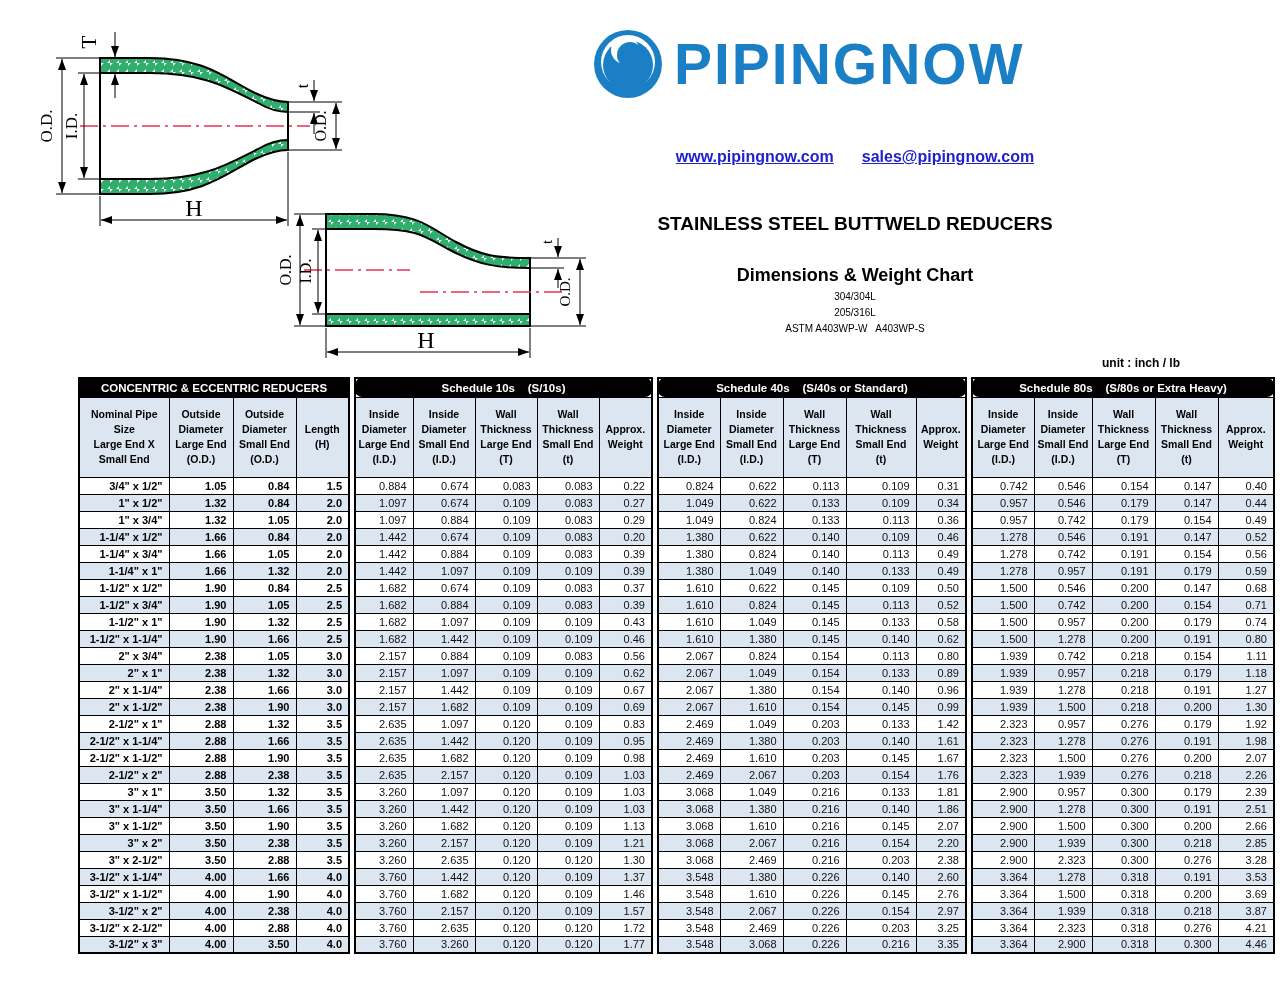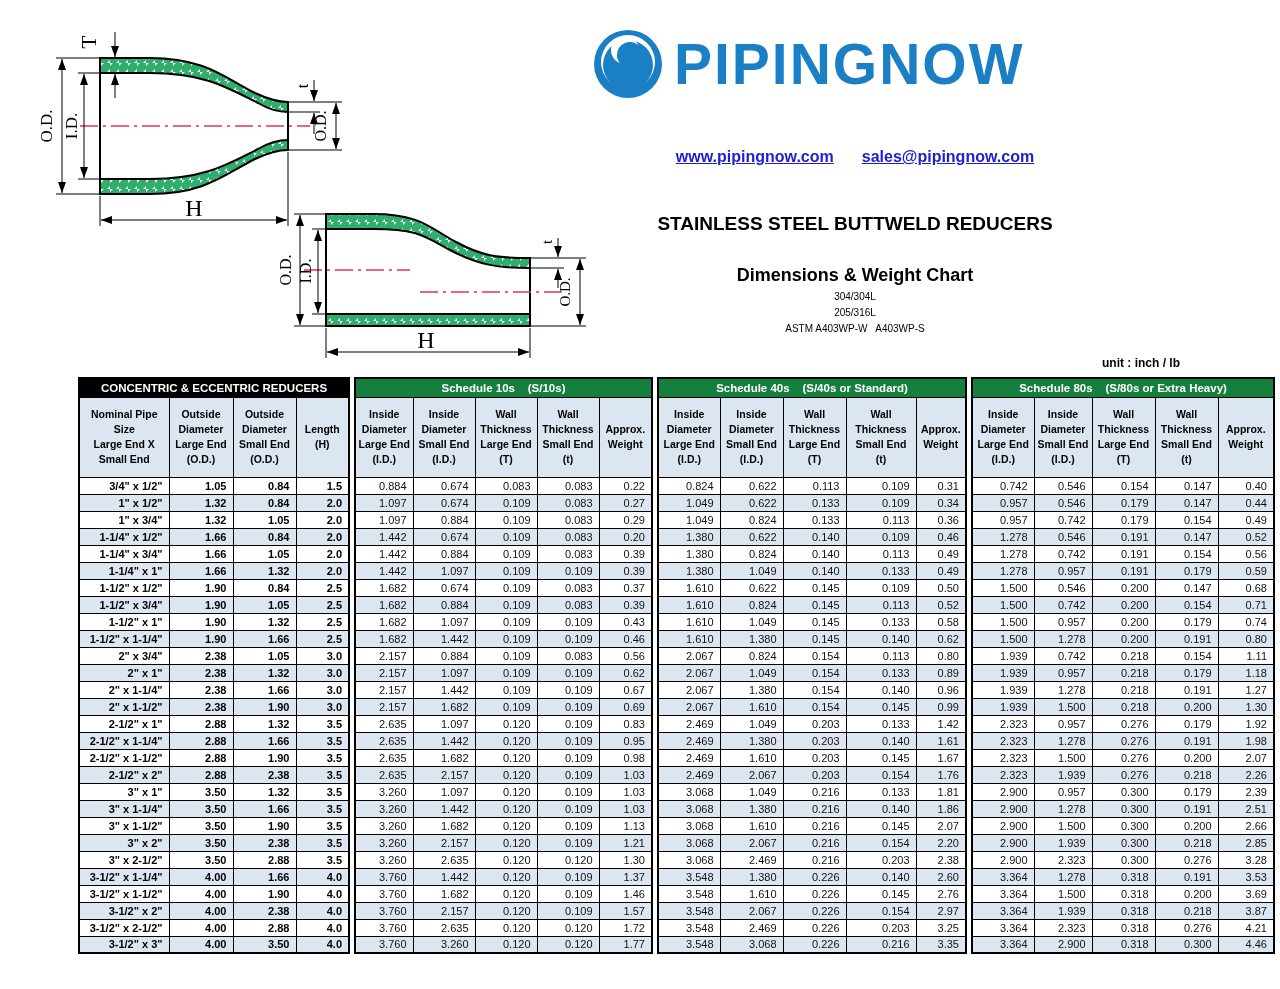--- a/index.html
+++ b/index.html
@@ -22,21 +22,21 @@
   .diag{position:absolute;}
   .diag text{font-family:"Liberation Serif",serif;fill:#000;}
   
   .tables{position:absolute;left:30px;top:377px;display:flex;gap:4px;align-items:flex-start;margin-left:48px;}
   table.grp{border-collapse:collapse;table-layout:fixed;border:2px solid #000;
             font-family:"Liberation Sans",sans-serif;}
   table.grp th,table.grp td{border:1px solid #000;box-sizing:border-box;overflow:hidden;}
   th.band{height:19px;font-size:11.5px;font-weight:bold;text-align:center;
           vertical-align:middle;white-space:pre;border-bottom:2px solid #000;}
   th.band.black{background:#000;color:#fff;}
-  th.band.blue{background:#15803d;color:#fff;}
+  th.band.blue{background:#000000;color:#fff;border-radius:7px;}
   th.colhdr{height:80px;background:#dce6f1;font-size:10.5px;font-weight:bold;
             text-align:center;vertical-align:middle;line-height:15px;
             border-bottom:2px solid #000;padding:0 1px;}
   td.cell{height:17px;font-size:11px;text-align:right;padding:0 6px 0 0;
           white-space:nowrap;background:#fff;color:#111;}
   tr.alt td.cell{background:#dce6f1;}
   table.grp.bold td.cell{font-weight:bold;color:#000;}
 </style>
 </head>
 <body>

